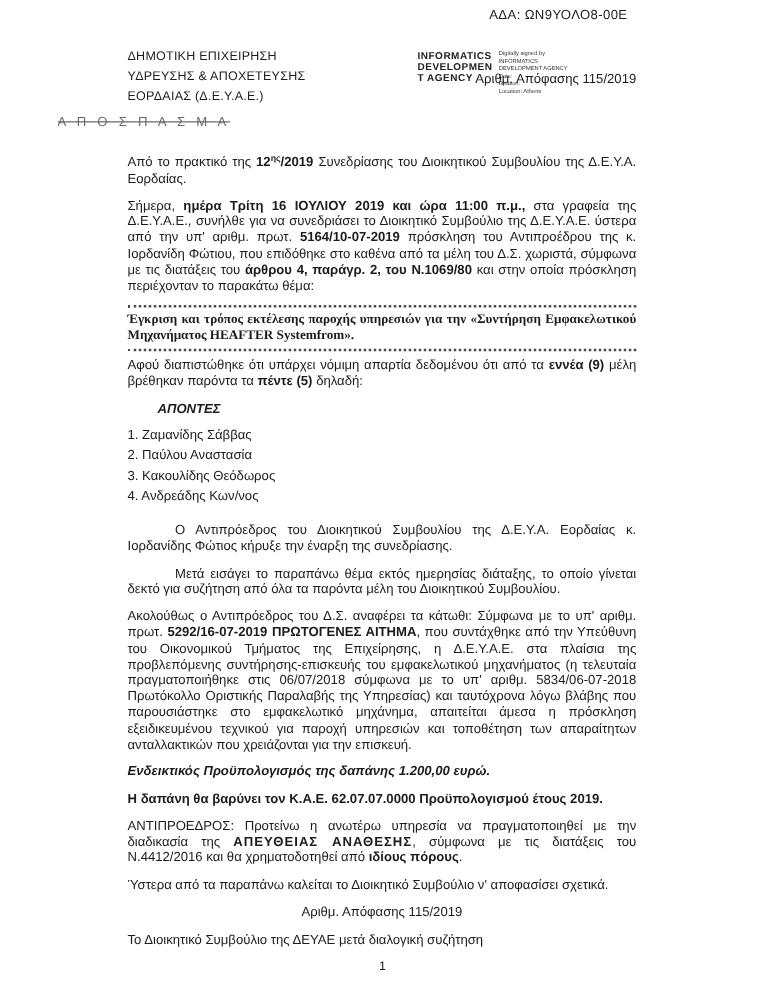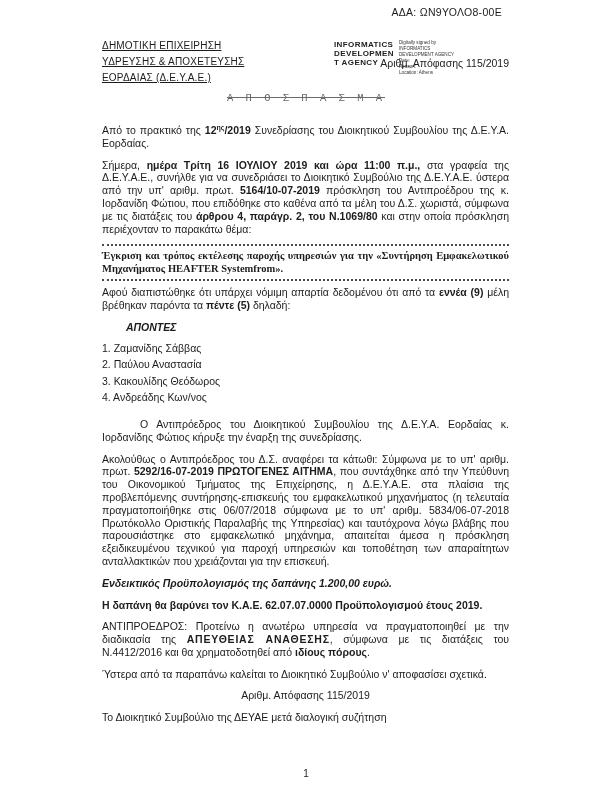--- a/index.html
+++ b/index.html
@@ -17,26 +17,26 @@
     position: absolute; top: 6px; right: 64px;
     font-size: 10.5px; letter-spacing: 0.3px;
   }
   .stamp {
     position: absolute; left: 288px; top: 30px;
     display: flex; gap: 5px; align-items: flex-start; margin-top: 10px;
   }
   .stamp-agency { font-weight: bold; font-size: 8px; line-height: 1.15; letter-spacing: 0.4px; color: #222; }
   .stamp-sig { font-size: 4.6px; line-height: 1.3; color: #333; }
   .org { position: absolute; left: 56px; top: 38px; font-size: 10px; line-height: 1.6; }
-  .org-line { text-decoration: underline; letter-spacing: 0.2px; }
+  .org-line { letter-spacing: 0.2px; }
   .decision-no { position: absolute; right: 57px; top: 57px; font-size: 10.5px; }
   .title {
     position: absolute; top: 92px; left: 0; width: 100%;
-    text-align: center; font-size: 10.5px; letter-spacing: 3px;
-    color: #6a6a6a; text-decoration: line-through; font-family: Liberation Mono, monospace;
+    text-align: left; font-size: 10.5px; letter-spacing: 3px;
+    color: #6a6a6a; text-decoration: line-through;
   }
   .body { position: absolute; top: 124px; left: 56px; right: 57px; font-size: 10.5px; }
   .para { margin: 0 0 9px 0; line-height: 1.22; }
   .just { text-align: justify; }
   .indent { text-indent: 38px; }
   .b { font-weight: bold; }
   .bu { font-weight: bold; }
   .bi { font-weight: bold; font-style: italic; }
   .sp { letter-spacing: 0.8px; }
   sup { font-size: 7px; vertical-align: super; line-height: 0; }
@@ -102,20 +102,21 @@
         <div class="col-title bi col-title-absent">ΑΠΟΝΤΕΣ</div>
         <div class="member">1. Ζαμανίδης Σάββας</div>
         <div class="member">2. Παύλου Αναστασία</div>
         <div class="member">3. Κακουλίδης Θεόδωρος</div>
         <div class="member">4. Ανδρεάδης Κων/νος</div>
       </div>
     </div>
 
     <p class="para just indent">Ο Αντιπρόεδρος του Διοικητικού Συμβουλίου της Δ.Ε.Υ.Α. Εορδαίας κ. Ιορδανίδης Φώτιος κήρυξε την έναρξη της συνεδρίασης.</p>
 
+    <p class="para just indent">Μετά εισάγει το παραπάνω θέμα εκτός ημερησίας διάταξης, το οποίο γίνεται δεκτό για συζήτηση από όλα τα παρόντα μέλη του Διοικητικού Συμβουλίου.</p>
 
     <p class="para just"><span>Ακολούθως ο Αντιπρόεδρος του Δ.Σ. αναφέρει τα κάτωθι: Σύμφωνα με το υπ' αριθμ. πρωτ. </span><span class="b">5292/16-07-2019 ΠΡΩΤΟΓΕΝΕΣ ΑΙΤΗΜΑ</span><span>, που συντάχθηκε από την Υπεύθυνη του Οικονομικού Τμήματος της Επιχείρησης, η Δ.Ε.Υ.Α.Ε. στα πλαίσια της προβλεπόμενης συντήρησης-επισκευής του εμφακελωτικού μηχανήματος (η τελευταία πραγματοποιήθηκε στις 06/07/2018 σύμφωνα με το υπ' αριθμ. 5834/06-07-2018 Πρωτόκολλο Οριστικής Παραλαβής της Υπηρεσίας) και ταυτόχρονα λόγω βλάβης που παρουσιάστηκε στο εμφακελωτικό μηχάνημα, απαιτείται άμεσα η πρόσκληση εξειδικευμένου τεχνικού για παροχή υπηρεσιών και τοποθέτηση των απαραίτητων ανταλλακτικών που χρειάζονται για την επισκευή.</span></p>
 
     <p class="para bi">Ενδεικτικός Προϋπολογισμός της δαπάνης 1.200,00 ευρώ.</p>
     <p class="para b">Η δαπάνη θα βαρύνει τον Κ.Α.Ε. 62.07.07.0000 Προϋπολογισμού έτους 2019.</p>
 
     <p class="para just"><span>ΑΝΤΙΠΡΟΕΔΡΟΣ: Προτείνω η ανωτέρω υπηρεσία να πραγματοποιηθεί με την διαδικασία της </span><span class="bu sp">ΑΠΕΥΘΕΙΑΣ ΑΝΑΘΕΣΗΣ</span><span>, σύμφωνα με τις διατάξεις του Ν.4412/2016 και θα χρηματοδοτηθεί από </span><span class="b">ιδίους πόρους</span><span>.</span></p>
 
     <p class="para just">Ύστερα από τα παραπάνω καλείται το Διοικητικό Συμβούλιο ν' αποφασίσει σχετικά.</p>
 

